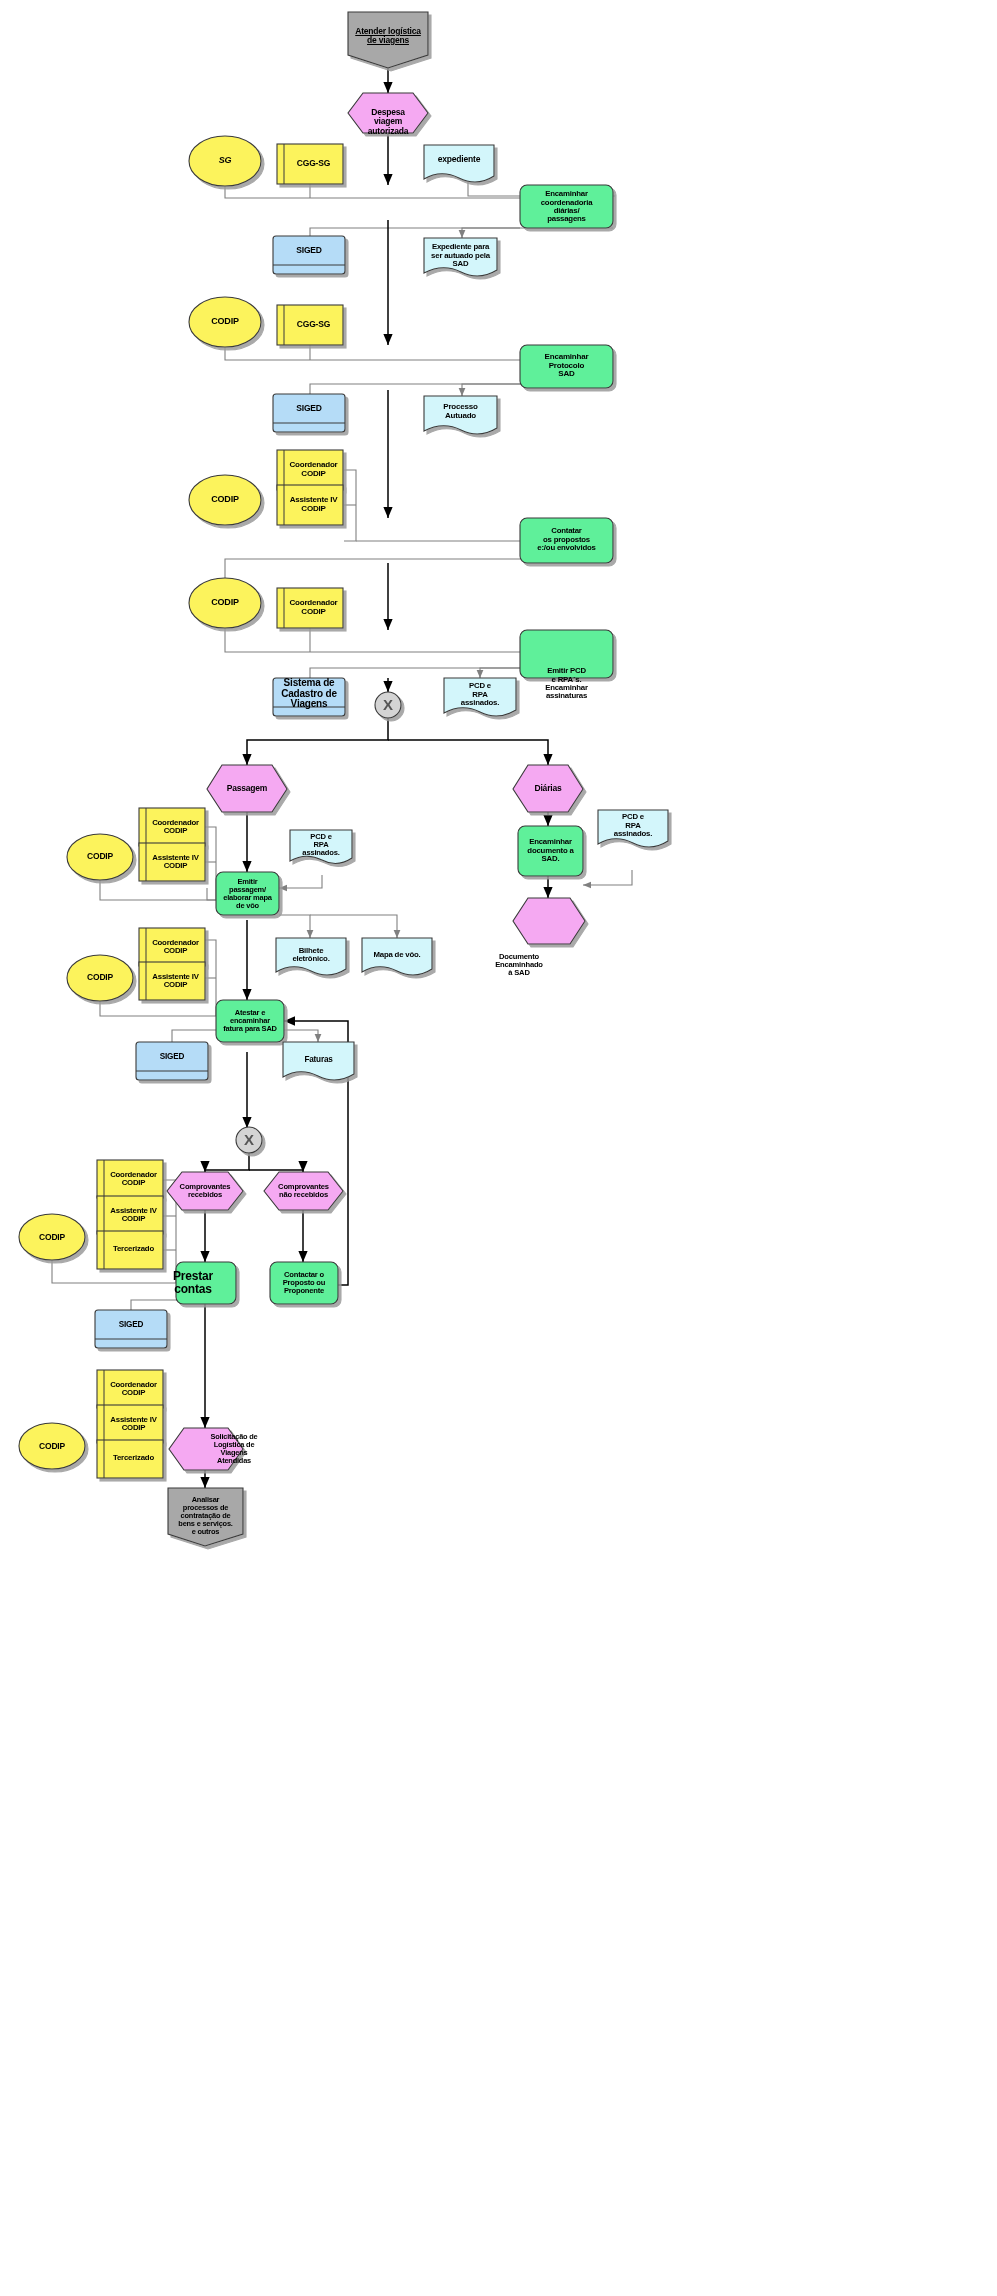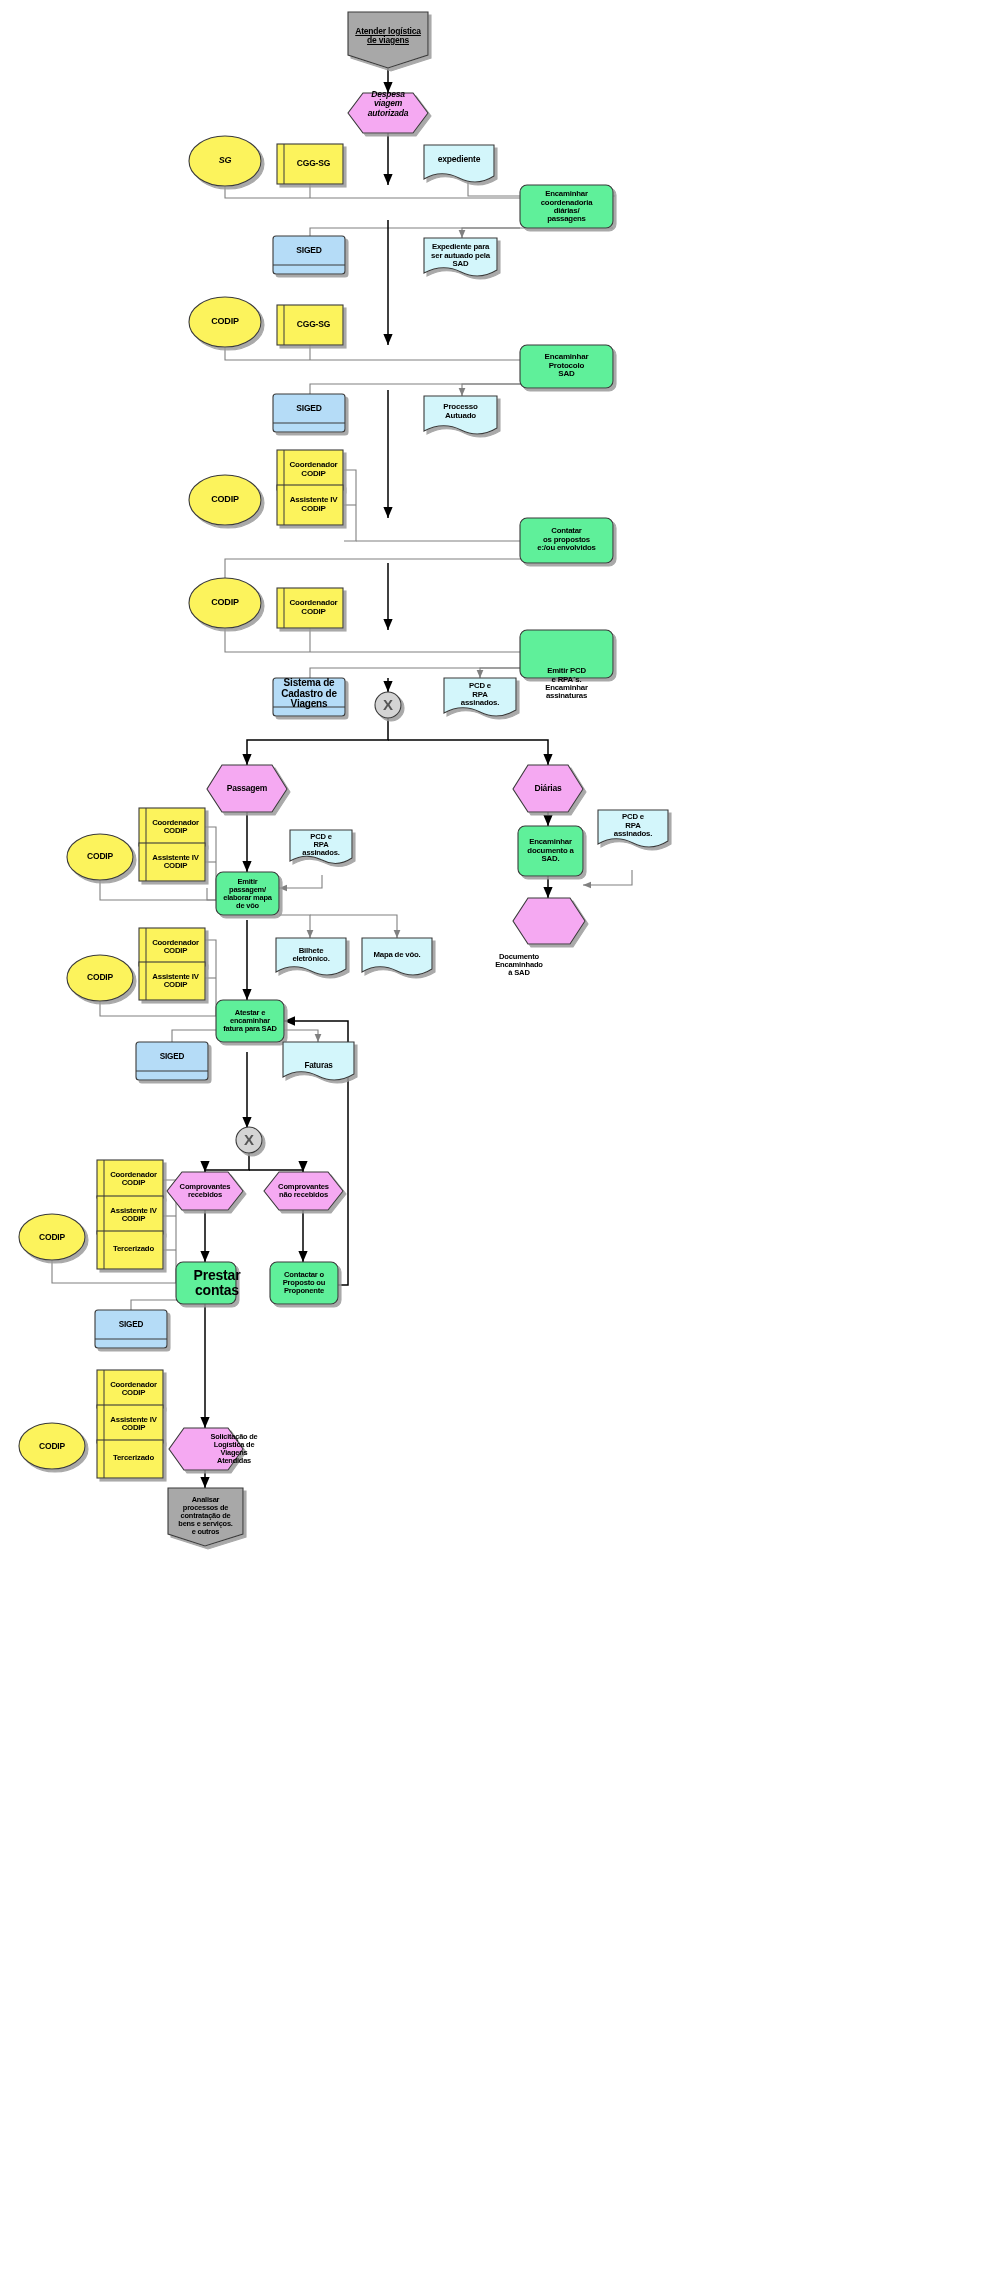--- a/index.html
+++ b/index.html
@@ -203,21 +203,21 @@
       <rect x="97" y="1440" width="66" height="38" fill="#fcf35c"></rect>
       <line x1="104" y1="1440" x2="104" y2="1478" stroke="#3a3a3a" stroke-width="1"></line>
       <ellipse cx="52" cy="1446" rx="33" ry="23" fill="#fcf35c"></ellipse>
       <path d="M184,1428 L228,1428 L243,1449 L228,1470 L184,1470 L169,1449 Z" fill="#f5a9f2"></path>
       <path d="M168,1488 L243,1488 L243,1534 L205,1546 L168,1534 Z" fill="#a8a8a8"></path>
     </g>
   </svg>
 
   <div class="nodelbl" style="left:348px;top:16px;width:80px;height:40px;font-size:8.5px;text-decoration:underline;">Atender logística
 de viagens</div>
-  <div class="nodelbl" style="left:348px;top:90px;width:80px;height:28px;font-size:8.5px;font-style:italic;">Despesa
+  <div class="nodelbl" style="left:348px;top:108px;width:80px;height:28px;font-size:8.5px;">Despesa
 viagem
 autorizada</div>
 
   <div class="nodelbl" style="left:189px;top:149px;width:72px;height:24px;font-size:9px;font-style:italic;">SG</div>
   <div class="nodelbl" style="left:284px;top:155px;width:59px;height:18px;font-size:8.5px;">CGG-SG</div>
   <div class="nodelbl" style="left:424px;top:151px;width:70px;height:18px;font-size:8.5px;">expediente</div>
   <div class="nodelbl" style="left:520px;top:187px;width:93px;height:40px;font-size:7.8px;">Encaminhar
 coordenadoria
 diárias/
 passagens</div>
@@ -290,35 +290,35 @@
 
   <div class="nodelbl" style="left:146px;top:935px;width:59px;height:24px;font-size:7.8px;">Coordenador
 CODIP</div>
   <div class="nodelbl" style="left:146px;top:969px;width:59px;height:24px;font-size:7.8px;">Assistente IV
 CODIP</div>
   <div class="nodelbl" style="left:67px;top:968px;width:66px;height:20px;font-size:8.5px;">CODIP</div>
   <div class="nodelbl" style="left:214px;top:1003px;width:72px;height:36px;font-size:7.5px;">Atestar e
 encaminhar
 fatura para SAD</div>
   <div class="nodelbl" style="left:136px;top:1049px;width:72px;height:16px;font-size:8.2px;">SIGED</div>
-  <div class="nodelbl" style="left:283px;top:1052px;width:71px;height:16px;font-size:8.2px;margin-top:6px;">Faturas</div>
+  <div class="nodelbl" style="left:283px;top:1052px;width:71px;height:16px;font-size:8.2px;">Faturas</div>
   <div class="nodelbl" style="left:236px;top:1127px;width:26px;height:26px;font-size:15px;color:#555;">X</div>
 
   <div class="nodelbl" style="left:163px;top:1177px;width:84px;height:28px;font-size:7.6px;">Comprovantes
 recebidos</div>
   <div class="nodelbl" style="left:260px;top:1177px;width:87px;height:28px;font-size:7.6px;">Comprovantes
 não recebidos</div>
 
   <div class="nodelbl" style="left:104px;top:1167px;width:59px;height:24px;font-size:7.8px;">Coordenador
 CODIP</div>
   <div class="nodelbl" style="left:104px;top:1203px;width:59px;height:24px;font-size:7.8px;">Assistente IV
 CODIP</div>
   <div class="nodelbl" style="left:104px;top:1241px;width:59px;height:16px;font-size:7.8px;">Tercerizado</div>
   <div class="nodelbl" style="left:19px;top:1228px;width:66px;height:20px;font-size:8.5px;">CODIP</div>
-  <div class="nodelbl" style="left:188px;top:1268px;width:58px;height:30px;font-size:14px;">Prestar
+  <div class="nodelbl" style="left:164px;top:1268px;width:58px;height:30px;font-size:12px;">Prestar
 contas</div>
   <div class="nodelbl" style="left:270px;top:1266px;width:68px;height:34px;font-size:7.6px;">Contactar o
 Proposto ou
 Proponente</div>
   <div class="nodelbl" style="left:95px;top:1317px;width:72px;height:16px;font-size:8.2px;">SIGED</div>
 
   <div class="nodelbl" style="left:104px;top:1377px;width:59px;height:24px;font-size:7.8px;">Coordenador
 CODIP</div>
   <div class="nodelbl" style="left:104px;top:1412px;width:59px;height:24px;font-size:7.8px;">Assistente IV
 CODIP</div>

